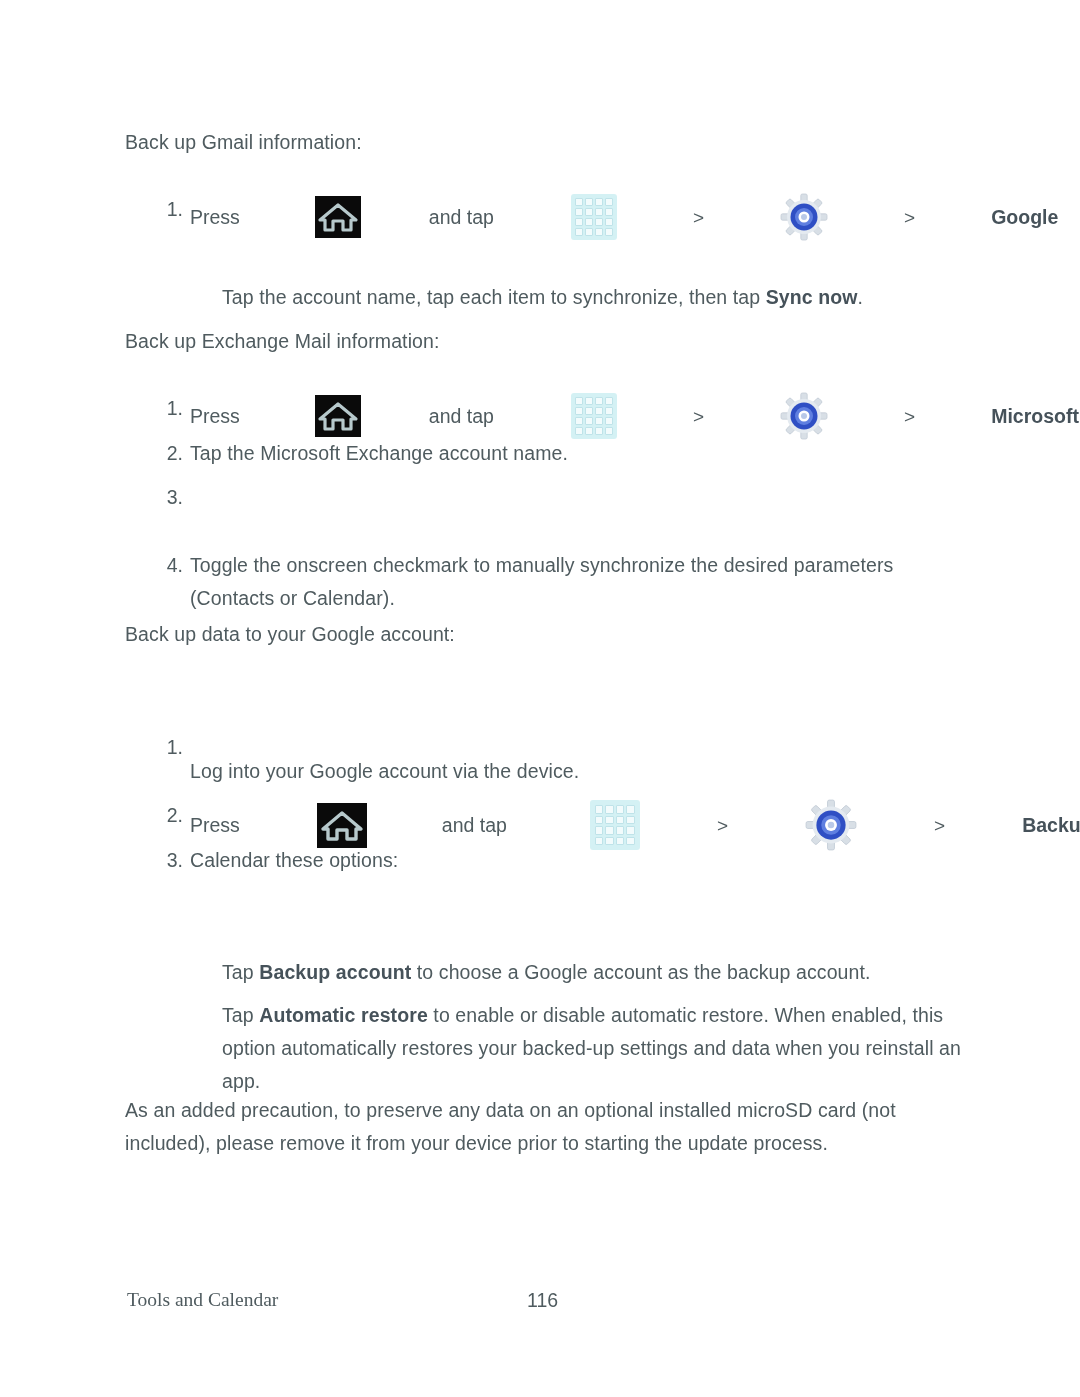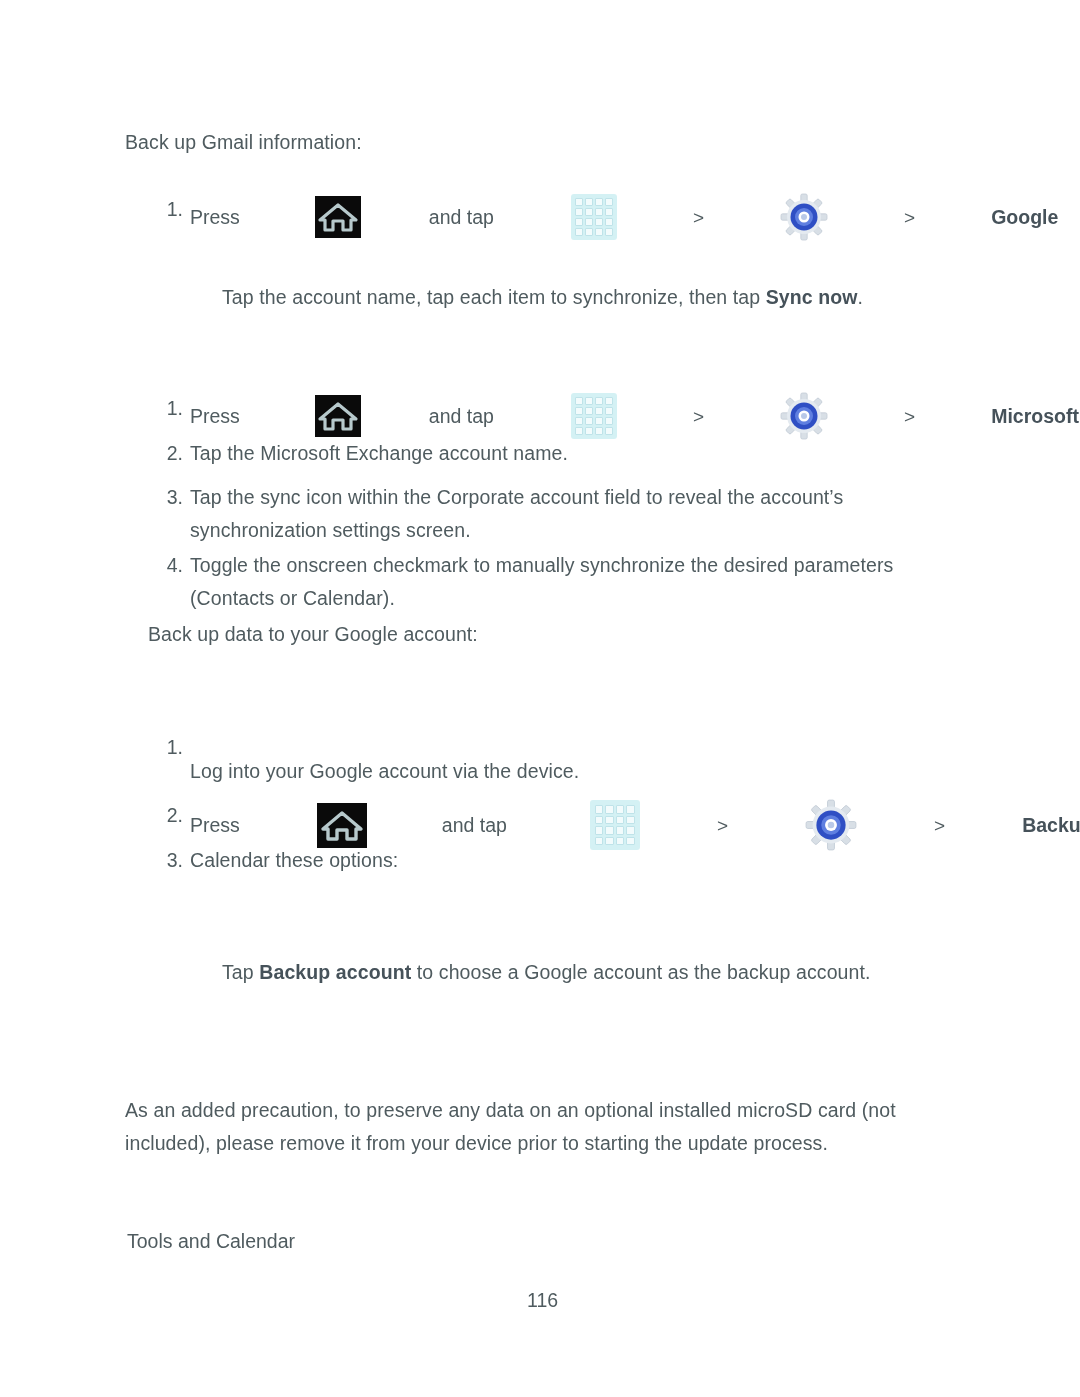--- a/index.html
+++ b/index.html
@@ -197,20 +197,21 @@
     <span style="display:inline-block;width:8px"></span>
     <b>Google</b>
       <span>.</span>
   </div>
 
 
   <div class="para lvl2" style="top:281px;">
     <span>Tap the account name, tap each item to synchronize, then tap </span><b>Sync now</b><span>.</span>
   </div>
 
+  <div class="para lvl0" style="top:325px;">Back up Exchange Mail information:</div>
 
   <div class="num" style="left:157px; top:392px;">1.</div>
 
   <div class="steprow" style="left:190px; top:392px;">
     <span class="word">Press</span>
     <span style="display:inline-block;width:9px"></span>
     <span class="icon-home">
       <svg width="46" height="42" viewBox="0 0 46 42">
         <path d="M23 9 L41 24 L36 24 L36 34 L28 34 L28 25 L18 25 L18 34 L10 34 L10 24 L5 24 Z" fill="none" stroke="#b7c9cc" stroke-width="3.2" stroke-linejoin="round"></path>
       </svg>
@@ -267,26 +268,25 @@
     <span class="gt">&gt;</span>
     <span style="display:inline-block;width:8px"></span>
     <b>Microsoft Exchange ActiveSync</b>
       <span>.</span>
   </div>
 
   <div class="num" style="left:157px; top:437px;">2.</div>
   <div class="para lvl1" style="top:437px;">Tap the Microsoft Exchange account name.</div>
 
   <div class="num" style="left:157px; top:481px;">3.</div>
-  <div class="para lvl1" style="top:481px;">Tap the sync icon within the Corporate account field to reveal the account’s synchronization settings screen.</div>
 
   <div class="num" style="left:157px; top:549px;">4.</div>
   <div class="para lvl1" style="top:549px;">Toggle the onscreen checkmark to manually synchronize the desired parameters (Contacts or Calendar).</div>
 
-  <div class="para lvl0" style="top:618px;margin-left:23px;">Back up data to your Google account:</div>
+  <div class="para lvl0" style="top:618px;">Back up data to your Google account:</div>
 
 
   <div class="num" style="left:157px; top:731px;">1.</div>
   <div class="para lvl1" style="top:731px;margin-top:24px;">Log into your Google account via the device.</div>
 
   <div class="num" style="left:157px; top:799px;">2.</div>
 
   <div class="steprow" style="left:190px; top:799px;">
     <span class="word">Press</span>
     <span style="display:inline-block;width:11px"></span>
@@ -351,19 +351,22 @@
   </div>
 
   <div class="num" style="left:157px; top:844px;">3.</div>
   <div class="para lvl1" style="top:844px;">Calendar these options:</div>
 
 
   <div class="para lvl2" style="top:956px;">
     <span>Tap </span><b>Backup account</b><span> to choose a Google account as the backup account.</span>
   </div>
 
+  <div class="para lvl2" style="top:999px;">
+    <span>Tap </span><b>Automatic restore</b><span> to enable or disable automatic restore. When enabled, this option automatically restores your backed-up settings and data when you reinstall an app.</span>
+  </div>
 
   <div class="para lvl0" style="top:1094px;">As an added precaution, to preserve any data on an optional installed microSD card (not included), please remove it from your device prior to starting the update process.</div>
 
-  <div class="footer-left" style="top:1230px;">Tools and Calendar</div>
+  <div class="footer-left" style="top:1289px;font-family:Liberation Serif, serif;">Tools and Calendar</div>
   <div class="footer-page" style="top:1289px;">116</div>
 
 </div>
 
 </body></html>

